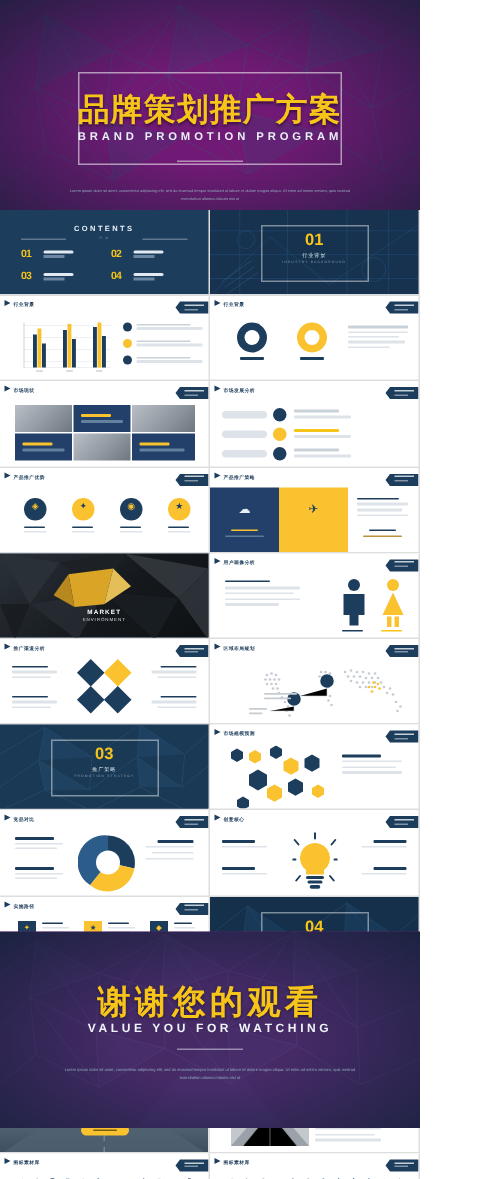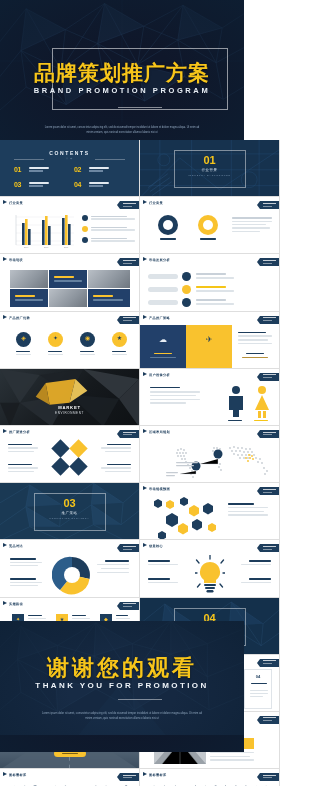--- a/index.html
+++ b/index.html
@@ -1,22 +1,22 @@
 <!DOCTYPE html>
 <html><head>
 <meta charset="utf-8">
 <style>
   * { margin:0; padding:0; box-sizing:border-box; }
   html,body { width:280px; height:786px; overflow:hidden; background:#fff;
     font-family:"Liberation Sans", sans-serif; }
   .page { position:relative; width:280px; height:786px; }
 
   
-  .banner { position:relative; width:244px; overflow:hidden;
-            background:#0f172a; }
+  .banner { position:relative; width:280px; overflow:hidden;
+            background:#701a75; }
   .banner .mesh { position:absolute; inset:0; opacity:.5; }
   .banner .vign { position:absolute; inset:0;
      background:radial-gradient(ellipse at 50% 55%, rgba(25,58,90,0) 30%, rgba(13,32,52,.75) 100%); }
   .hero { height:140px; }
   .foot { height:131px; }
 
   .hero-box { position:absolute; left:52px; top:48px; width:176px; height:62px;
               border:1px solid rgba(255,255,255,.55); }
   .hero-cn { position:absolute; left:0; right:0; top:59px; text-align:center;
              font-size:21px; font-weight:bold; color:#f7c51a; letter-spacing:1px;
@@ -983,18 +983,18 @@
         <polygon points="24,6 66,28 20,44"></polygon>
           <polygon points="110,2 152,26 108,40"></polygon>
         <polygon points="196,0 238,26 196,38"></polygon>
           <polygon points="64,66 110,78 66,104"></polygon>
         <polygon points="152,64 198,76 154,102"></polygon>
       </g>
       <polygon points="90,131 140,70 190,131" fill="#24496d" opacity=".45"></polygon>
     </svg>
     <div class="vign"></div>
     <div class="foot-cn">谢谢您的观看</div>
-    <div class="foot-en">THANK YOU FOR PROMOTION</div>
+    <div class="foot-en">VALUE YOU FOR WATCHING</div>
     <div class="foot-rule"></div>
     <div class="foot-lede">Lorem ipsum dolor sit amet, consectetur adipiscing elit, sed do eiusmod tempor incididunt ut labore et dolore magna aliqua. Ut enim ad minim veniam, quis nostrud exercitation ullamco laboris nisi ut</div>
   </div>
 
 </div>
 
 </body></html>

